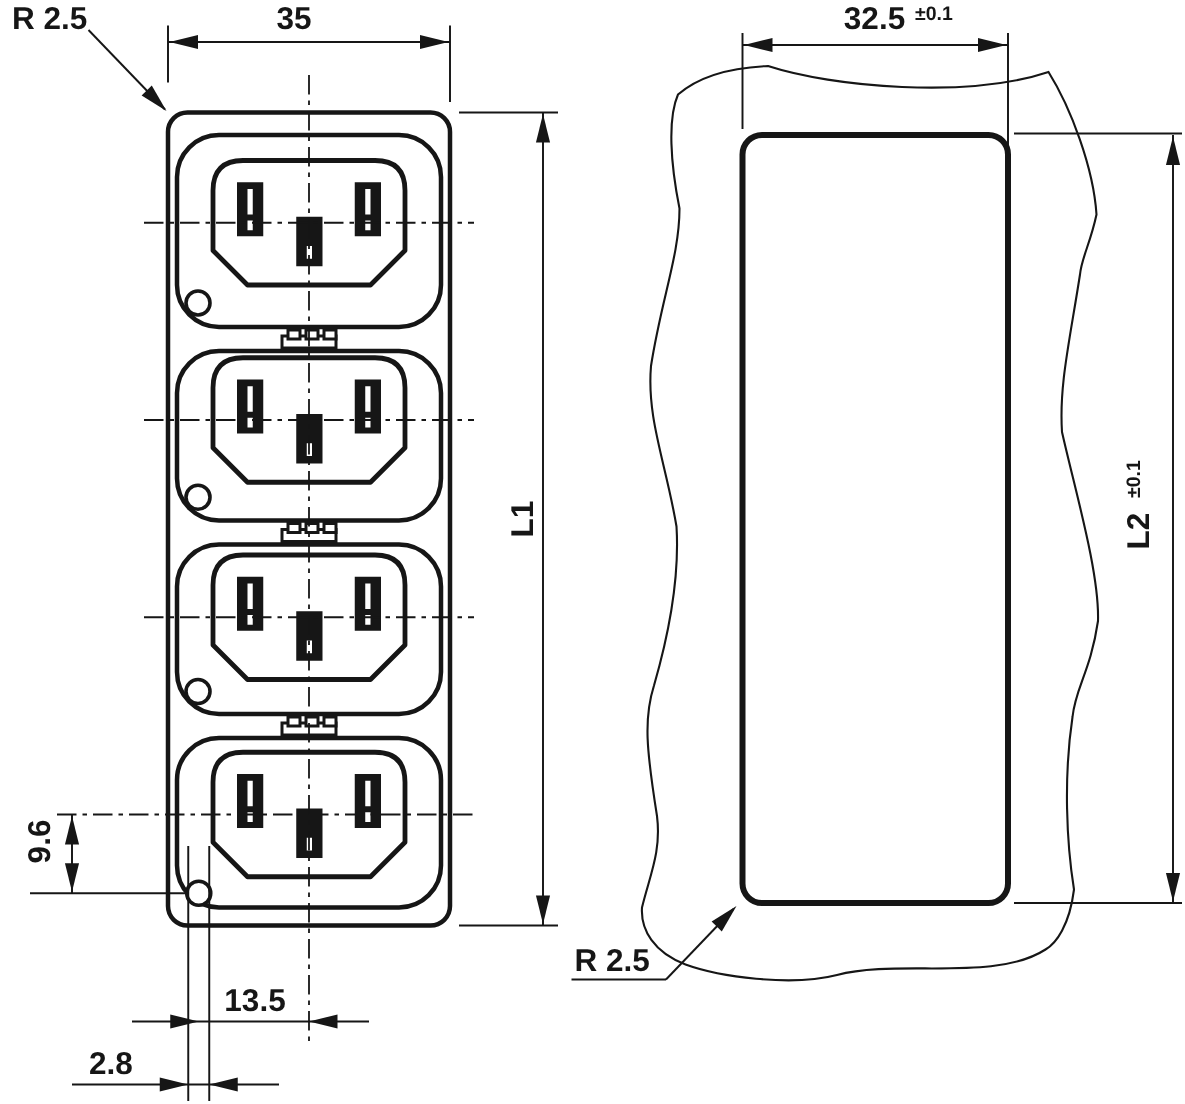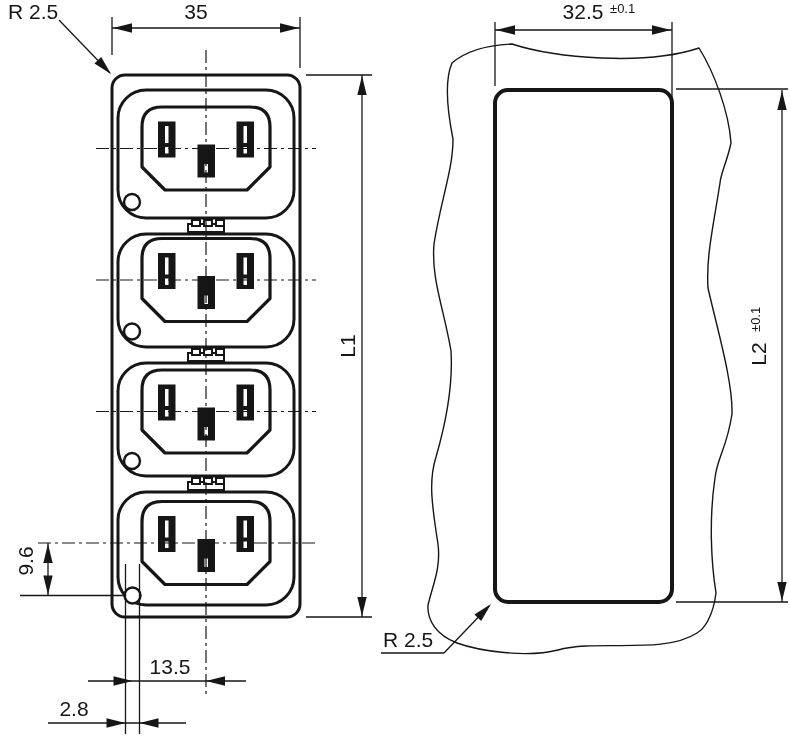--- a/index.html
+++ b/index.html
@@ -1,17 +1,17 @@
 <!DOCTYPE html>
 <html><head>
 <meta charset="utf-8">
 <style>
   html,body{margin:0;padding:0;background:#fff;}
   .canvas{position:relative;width:790px;height:736px;background:#ffffff;overflow:hidden;
-          font-family:"Liberation Sans", sans-serif;}
+          font-family:"Liberation Sans", sans-serif;font-weight:bold;}
   svg text{font-family:"Liberation Sans", sans-serif; fill:#161616;}
   .dim-text{font-size:21px;}
   .tol-text{font-size:13px;}
 </style>
 </head>
 <body>
 
 <div class="canvas">
 <svg width="790" height="736" viewBox="0 0 790 736">
   <defs>

